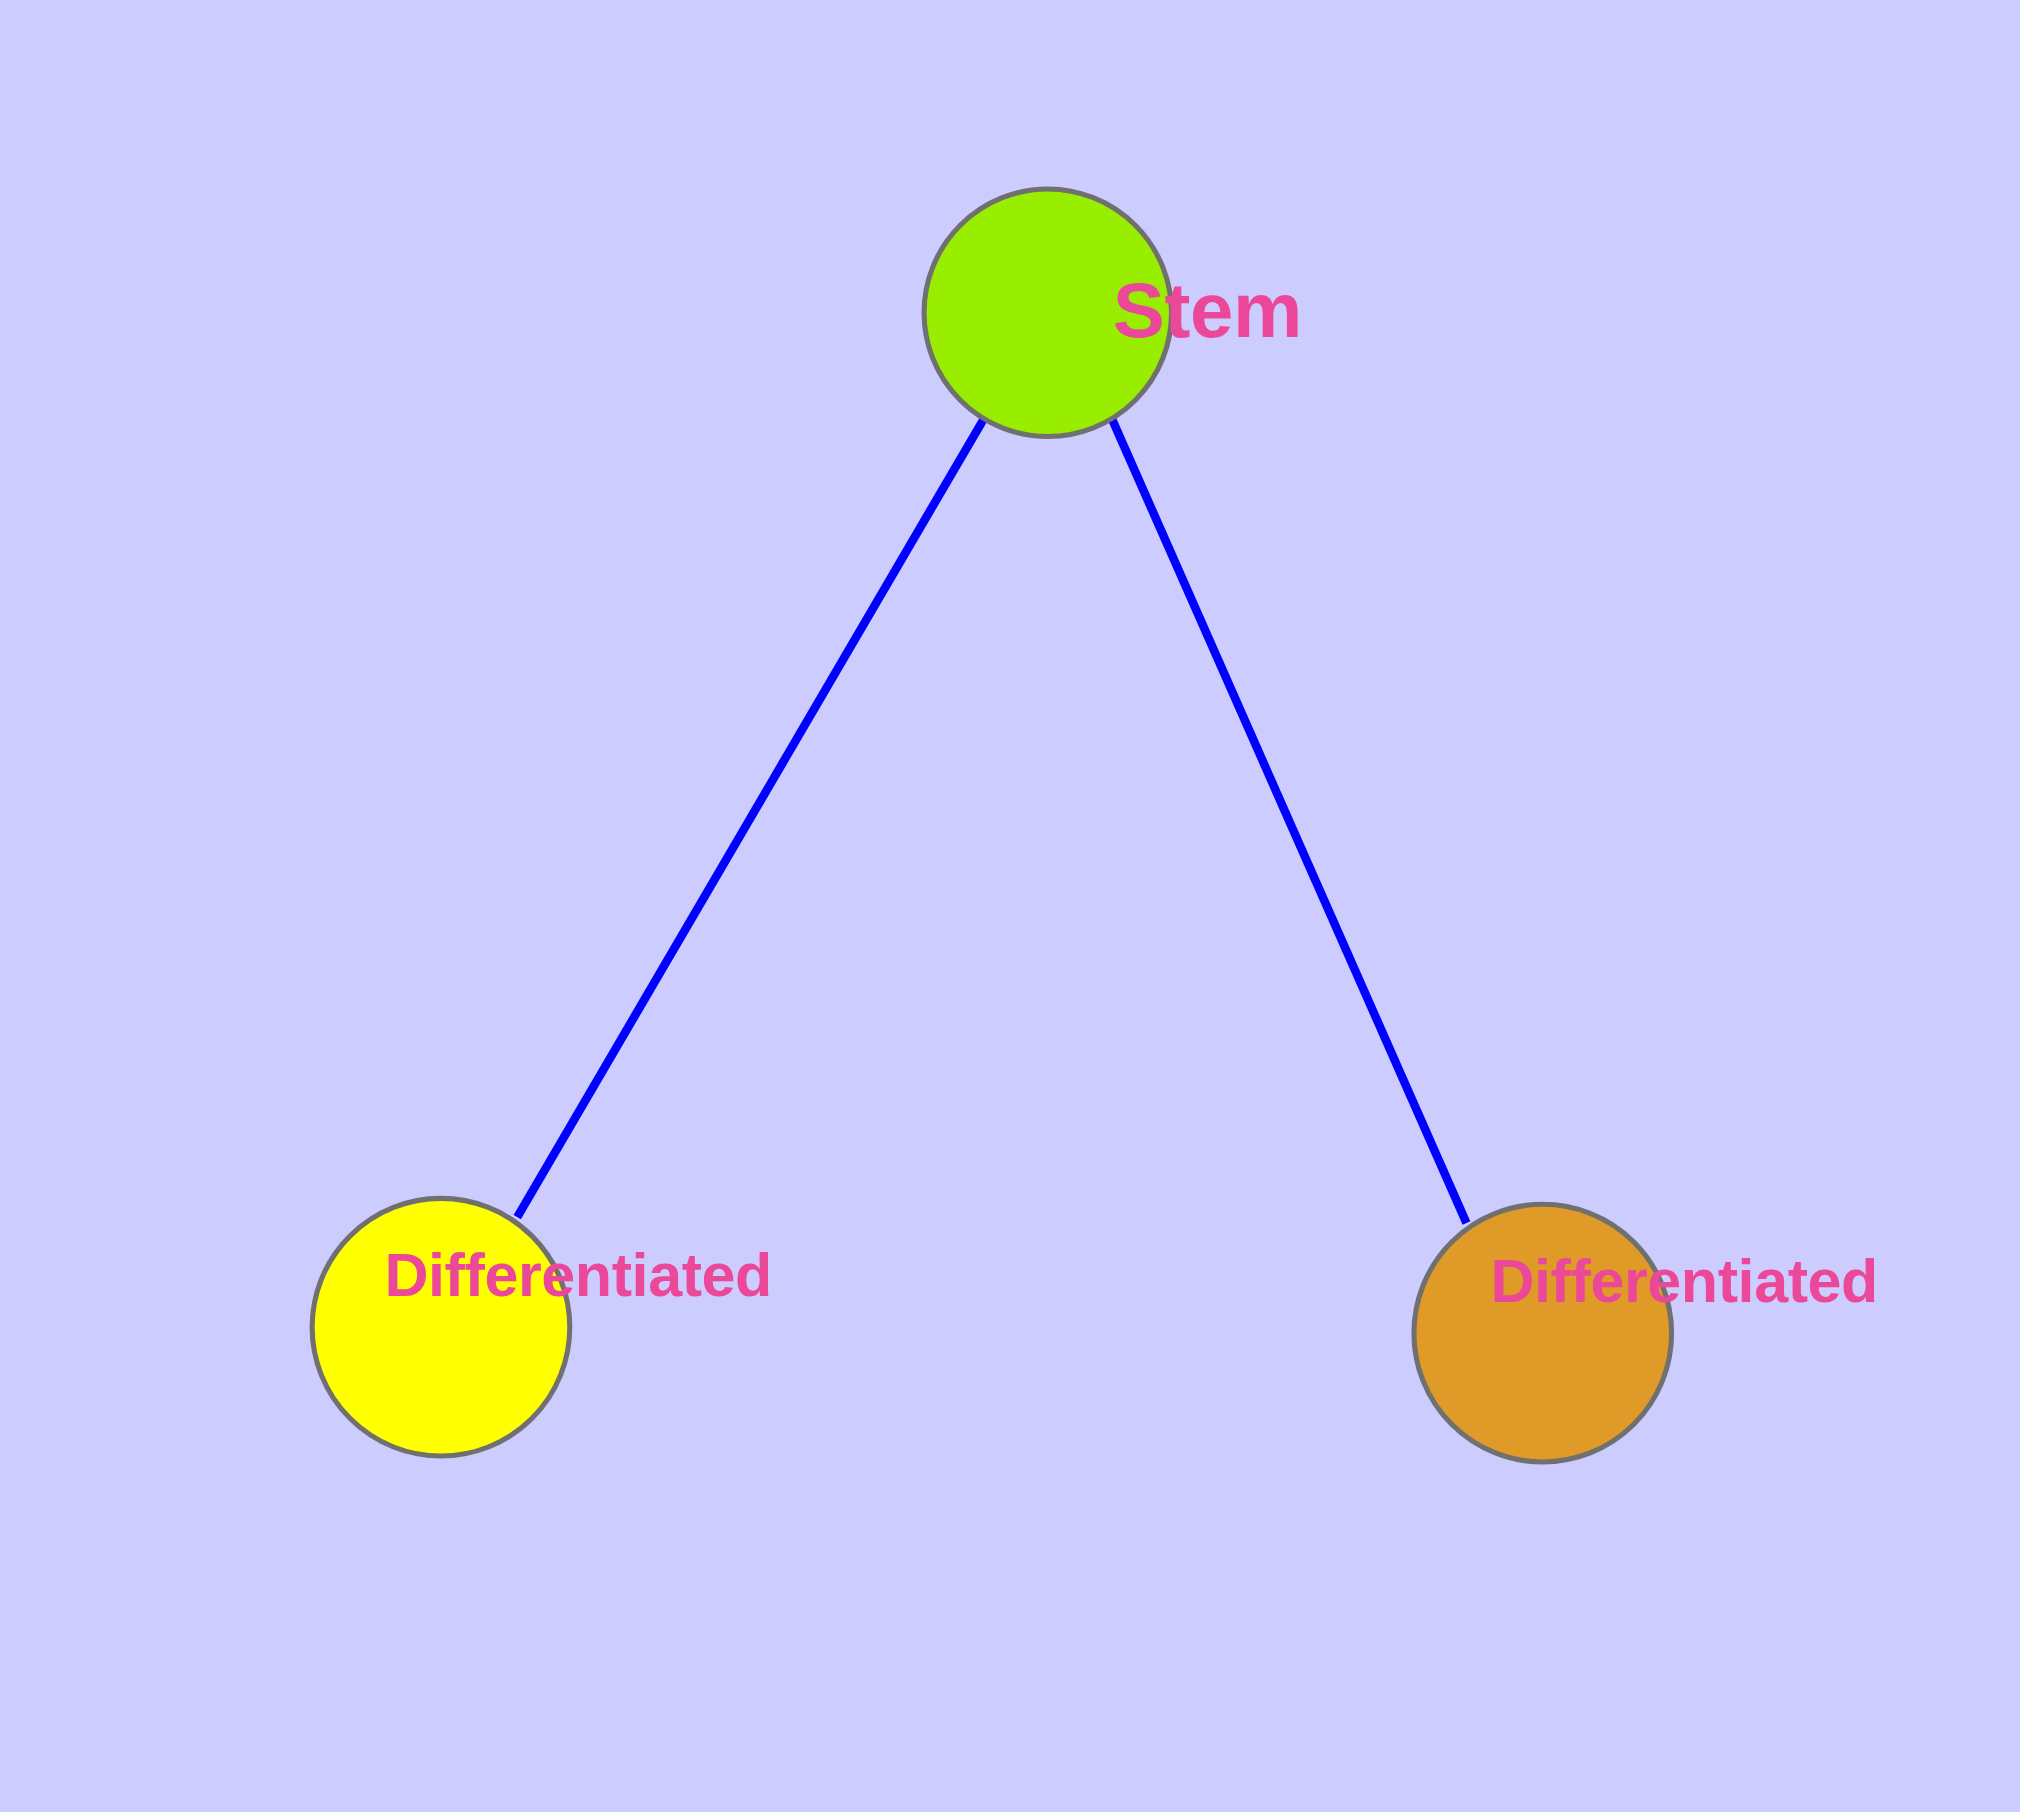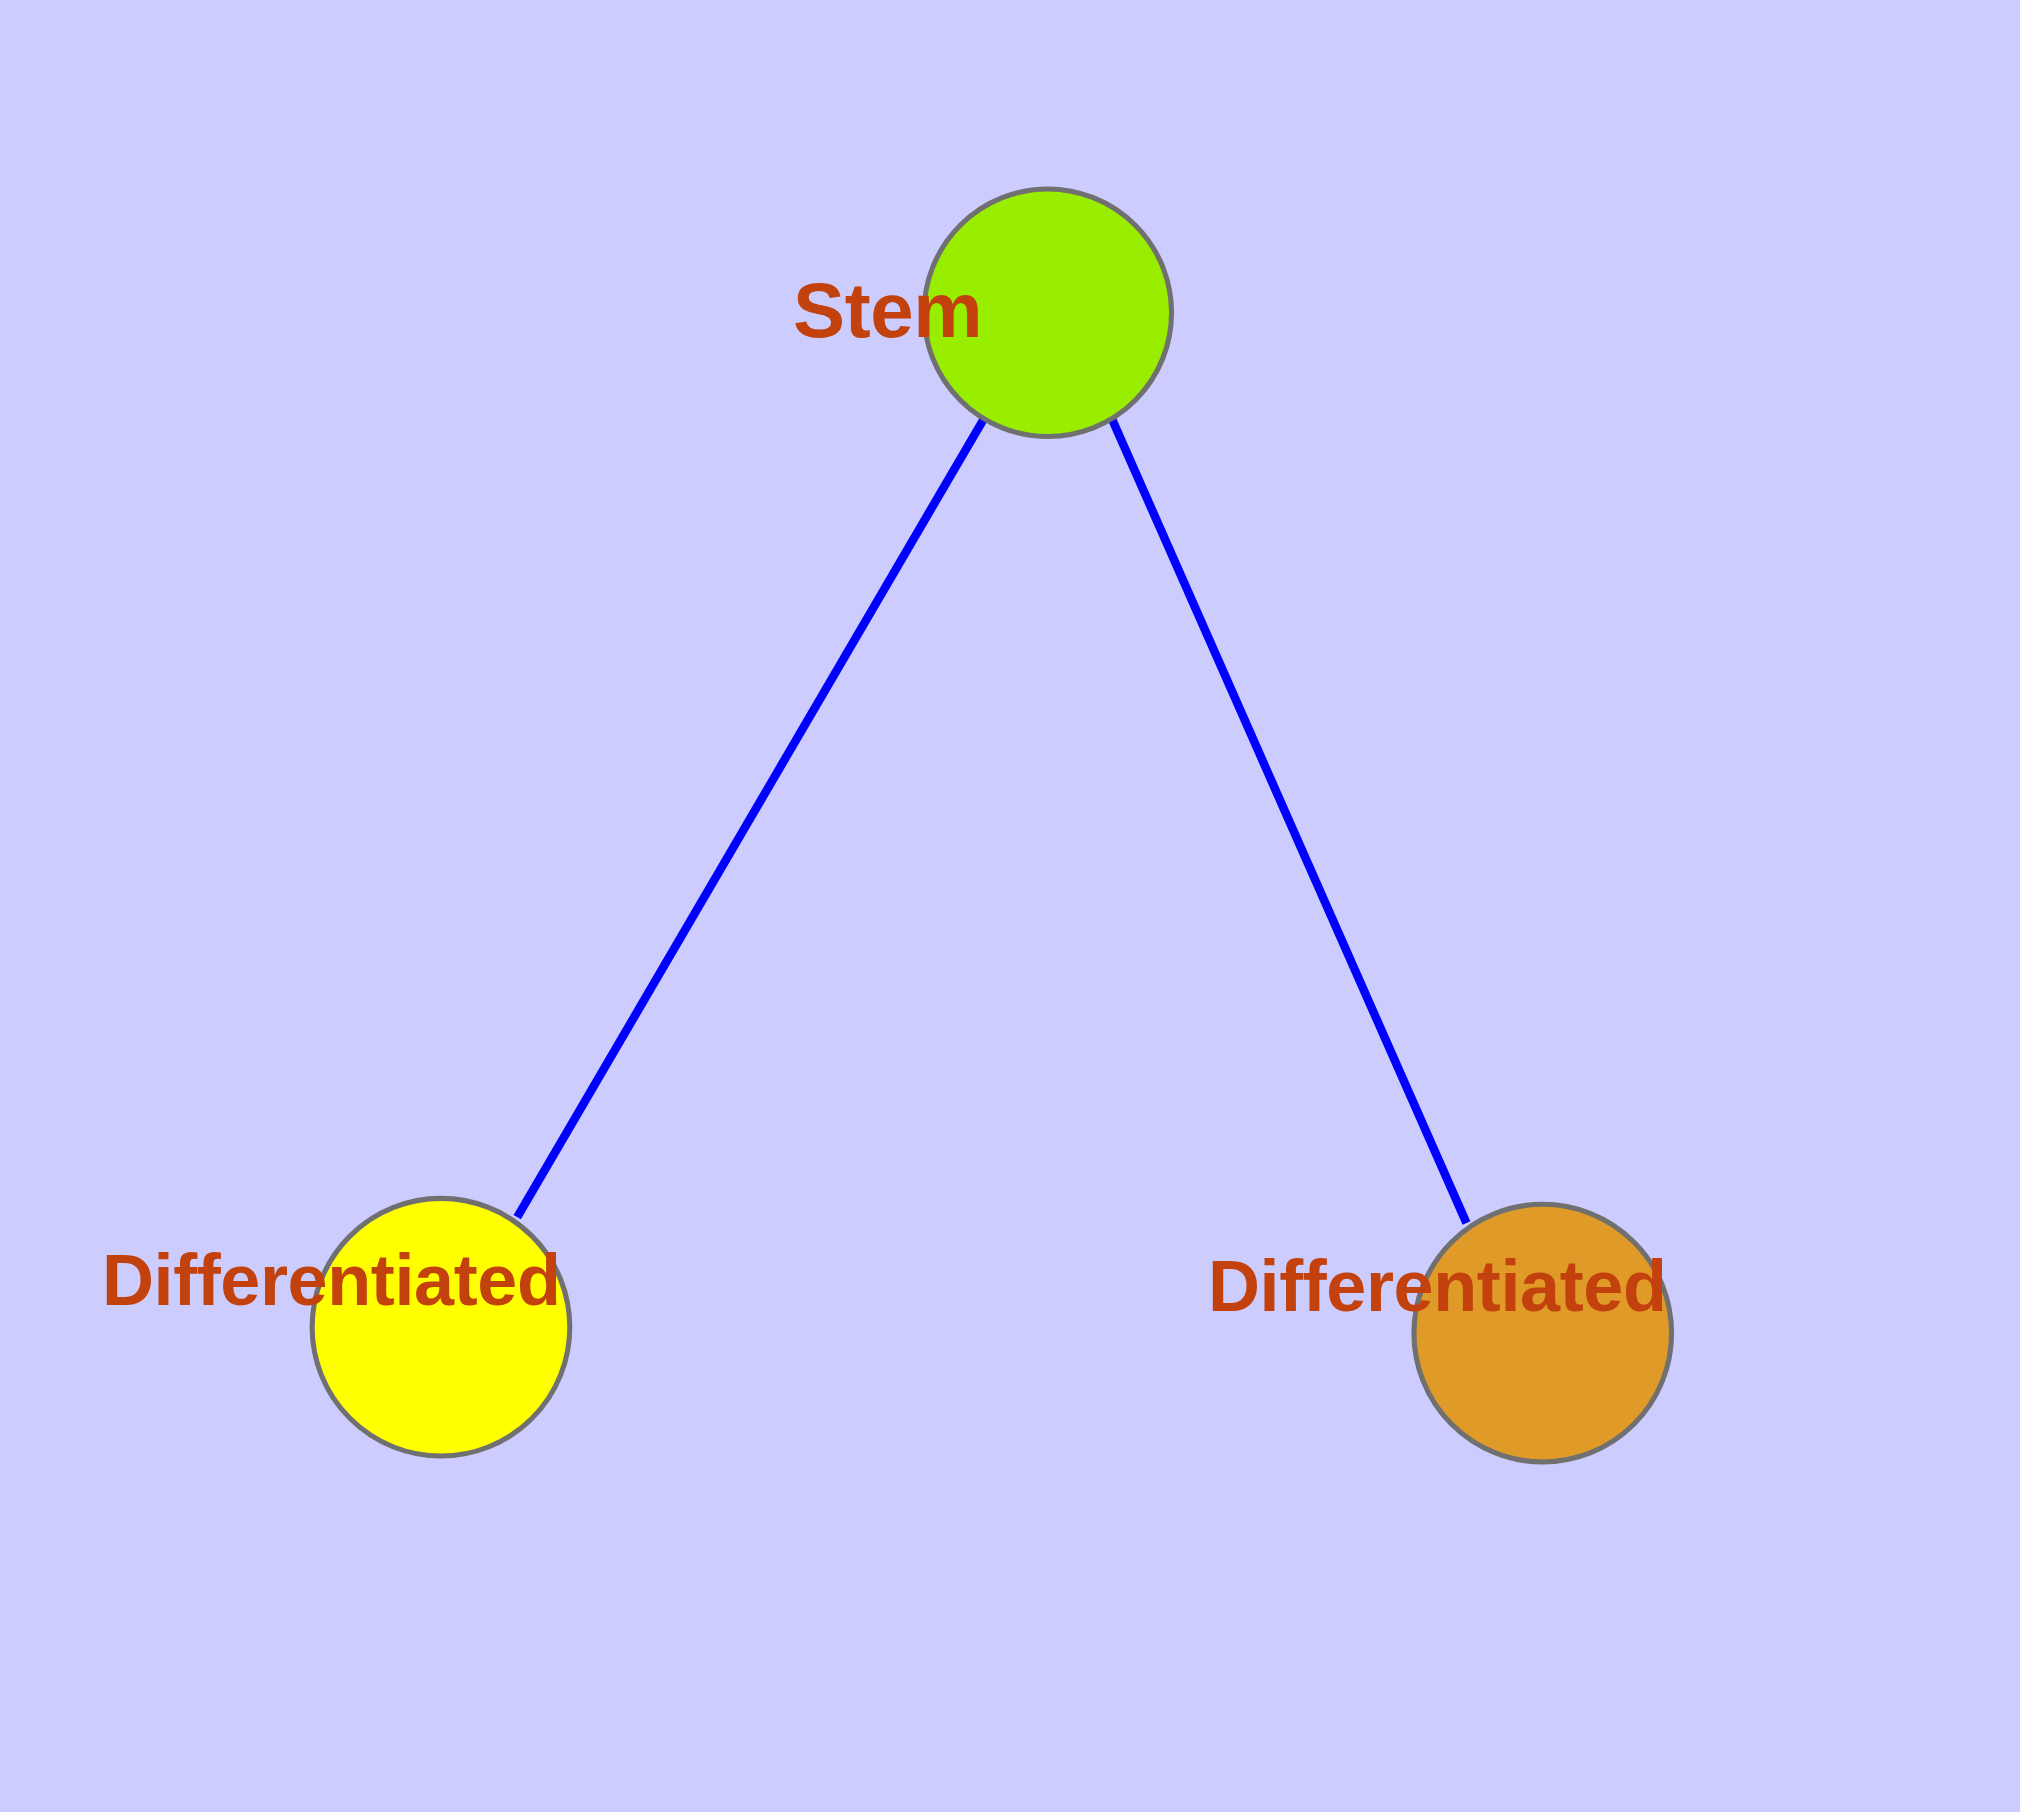--- a/index.html
+++ b/index.html
@@ -24,33 +24,33 @@
   }
   #graph-svg {
     position: absolute;
     left: 0;
     top: 0;
     width: 2021px;
     height: 1812px;
   }
   .node-label {
     position: absolute;
-    text-align: left;
-    color: #c2410c;
+    text-align: right;
+    color: #ec4899;
     font-weight: bold;
     line-height: 1.02;
     white-space: pre;
     pointer-events: none;
     letter-spacing: -0.4px;
   }
   .label-root {
     font-size: 78px;
   }
   .label-leaf {
-    font-size: 72px;
+    font-size: 61px;
   }
 </style>
 </head>
 <body>
 
 <div id="canvas">
 
   <div id="plot-background"></div>
 
   <svg id="graph-svg" viewBox="0 0 2384 2138" xmlns="http://www.w3.org/2000/svg">

